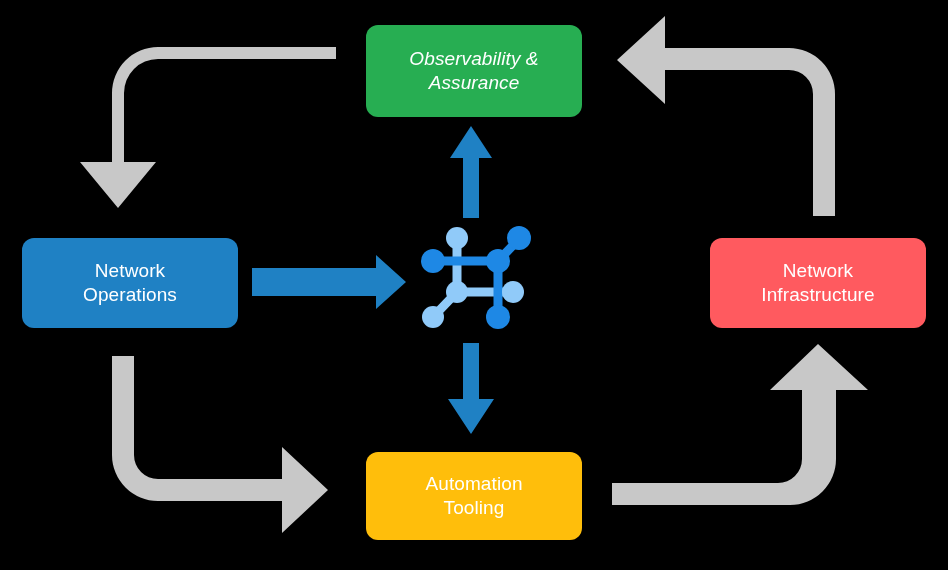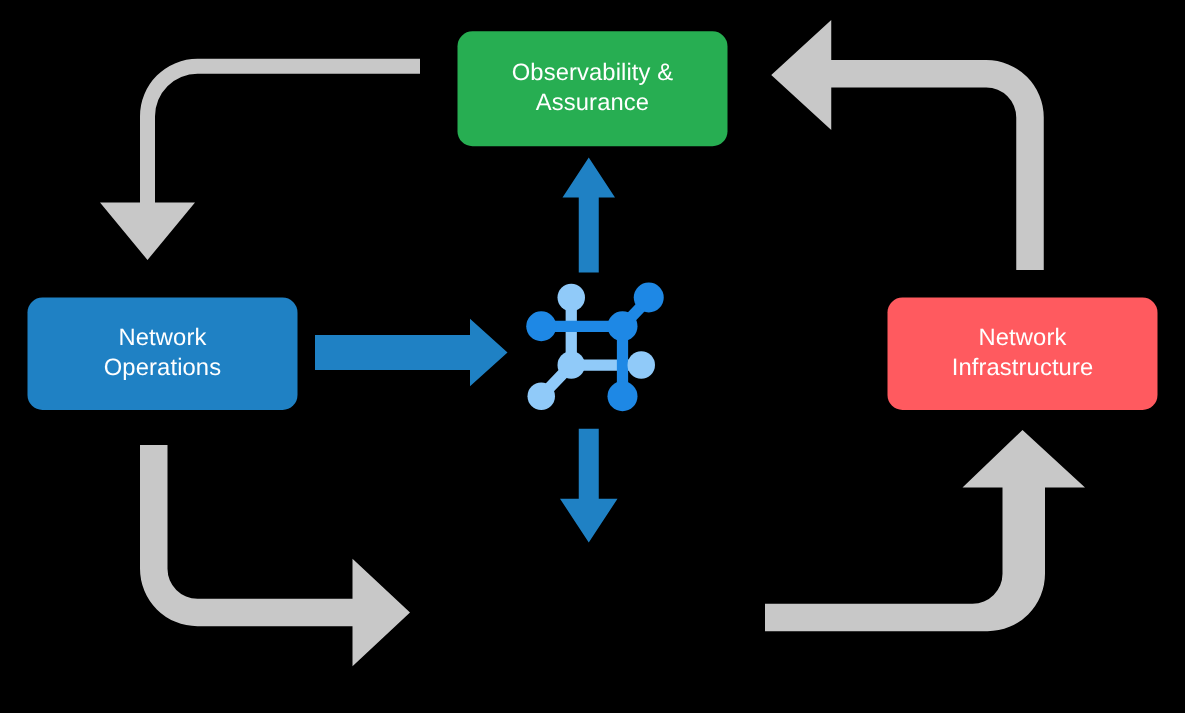--- a/index.html
+++ b/index.html
@@ -41,20 +41,21 @@
     letter-spacing: 0.1px;
     padding: 6px 10px;
     white-space: pre-line;
     font-family: "Liberation Sans", sans-serif;
   }
 
   #box-observability {
     left: 366px; top: 25px;
     width: 216px; height: 92px;
     background: #27AE52;
+    font-style: italic;
   }
 
   #box-network-operations {
     left: 22px; top: 238px;
     width: 216px; height: 90px;
     background: #1F81C4;
   }
 
   #box-network-infrastructure {
     left: 710px; top: 238px;
@@ -142,14 +143,16 @@
 
   <div class="node-box" id="box-observability">Observability &amp;
 Assurance</div>
 
   <div class="node-box" id="box-network-operations">Network
 Operations</div>
 
   <div class="node-box" id="box-network-infrastructure">Network
 Infrastructure</div>
 
+  <div class="node-box" id="box-automation-tooling">Automation
+Tooling</div>
 
 </div>
 
 </body></html>

